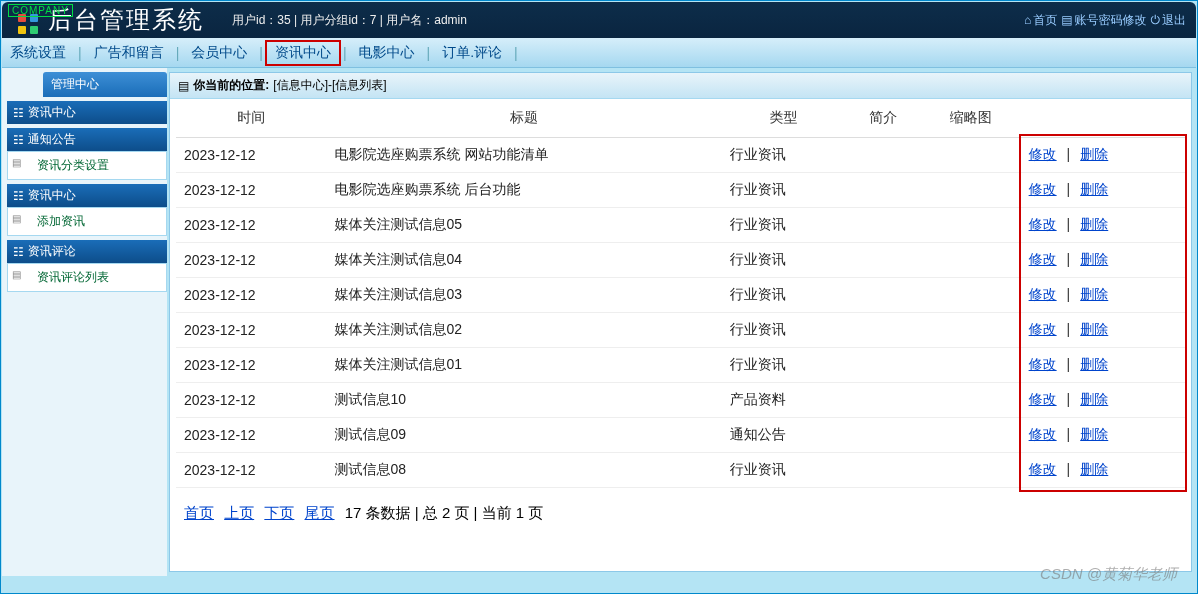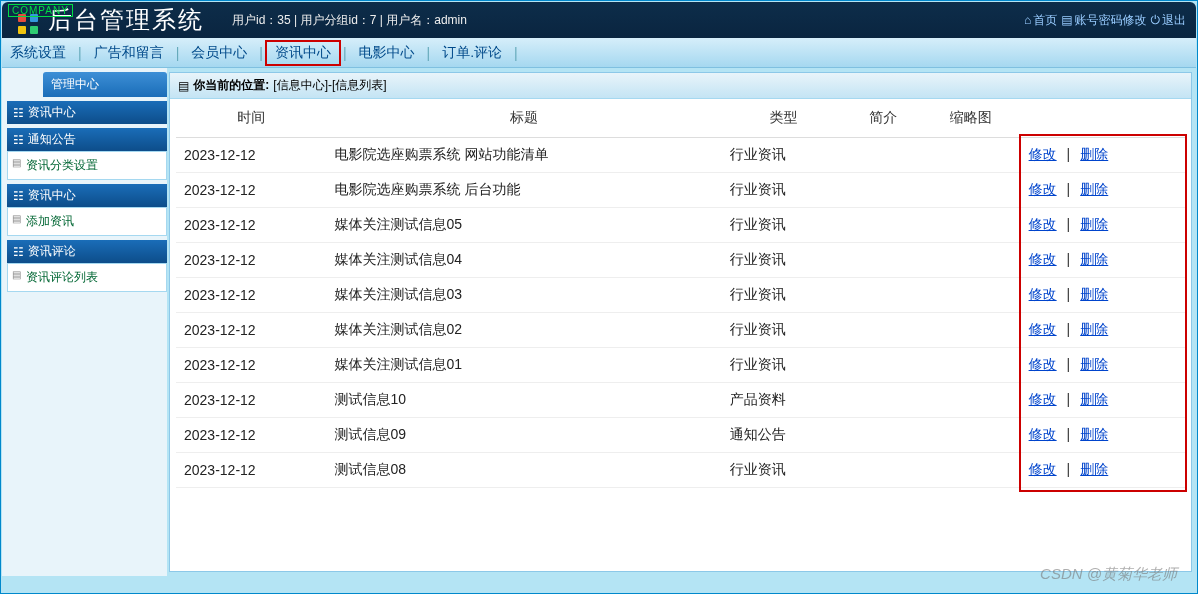--- a/index.html
+++ b/index.html
@@ -20,21 +20,21 @@
 .topnav a { color: #004a8a; text-decoration: none; padding: 2px 8px; }
 .topnav .sep { color: #6ab; margin: 0 4px; }
 .topnav .active { outline: 2px solid #cc0000; }
 
 
 .body-wrap { display: flex; height: calc(100% - 82px); }
 .sidebar { width: 165px; padding: 4px 0 0 5px; background: #e8f4fa; }
 .side-title { background: linear-gradient(to bottom, #3d8fd6 0%, #1a6db8 100%); color: #fff; font-size: 12px; padding: 4px 8px; border-radius: 3px 3px 0 0; margin-bottom: 2px; margin-left: 36px; }
 .side-section-head { background: linear-gradient(to bottom, #1a6db8 0%, #0d4d8a 100%); color: #fff; font-size: 12px; padding: 3px 6px; display: flex; align-items: center; gap: 4px; margin-top: 4px; }
 .side-list { list-style: none; background: #fff; border: 1px solid #a5d8f0; padding: 2px 0; }
-.side-list li { padding: 3px 6px 3px 18px; font-size: 12px; color: #173; position: relative; }
+.side-list li { padding: 3px 6px 3px 29px; font-size: 12px; color: #173; position: relative; }
 .side-list li::before { content: "▤"; position: absolute; left: 4px; top: 3px; font-size: 10px; color: #888; }
 .side-list li a { color: #006633; text-decoration: none; }
 .side-list li.highlight { outline: 2px solid #cc0000; outline-offset: -1px; }
 
 .content { flex: 1; background: #fff; border: 1px solid #8cc8e8; margin: 4px 4px 4px 2px; display: flex; flex-direction: column; }
 .breadcrumb { background: linear-gradient(to bottom, #e8f4fa 0%, #c4e4f4 100%); padding: 4px 8px; font-size: 12px; border-bottom: 1px solid #a5d8f0; display: flex; align-items: center; gap: 4px; }
 .breadcrumb .bc-label { font-weight: bold; }
 
 .table-wrap { flex: 1; overflow: auto; padding: 0 6px; position: relative; }
 table { width: 100%; border-collapse: collapse; font-size: 14px; }
@@ -225,18 +225,25 @@
                 <td>2023-12-12</td>
                 <td>测试信息08</td>
                 <td>行业资讯</td>
                 <td></td>
                 <td></td>
                 <td class="actions"><a href="#">修改</a><span class="asep">|</span><a href="#">删除</a></td>
               </tr>
             </tbody>
         </table>
         <div class="action-col-highlight" id="action-highlight" style="left: 848.609px; top: 34.5px; width: 168.391px; height: 358px;"></div>
+        <div class="pager">
+          <a href="#">首页</a>
+          <a href="#">上页</a>
+          <a href="#">下页</a>
+          <a href="#">尾页</a>
+          <span>17 条数据 | 总 2 页 | 当前 1 页</span>
+        </div>
       </div>
     </div>
   </div>
 </div>
 
 <div class="watermark">CSDN @黄菊华老师</div>
 
 </body></html>

